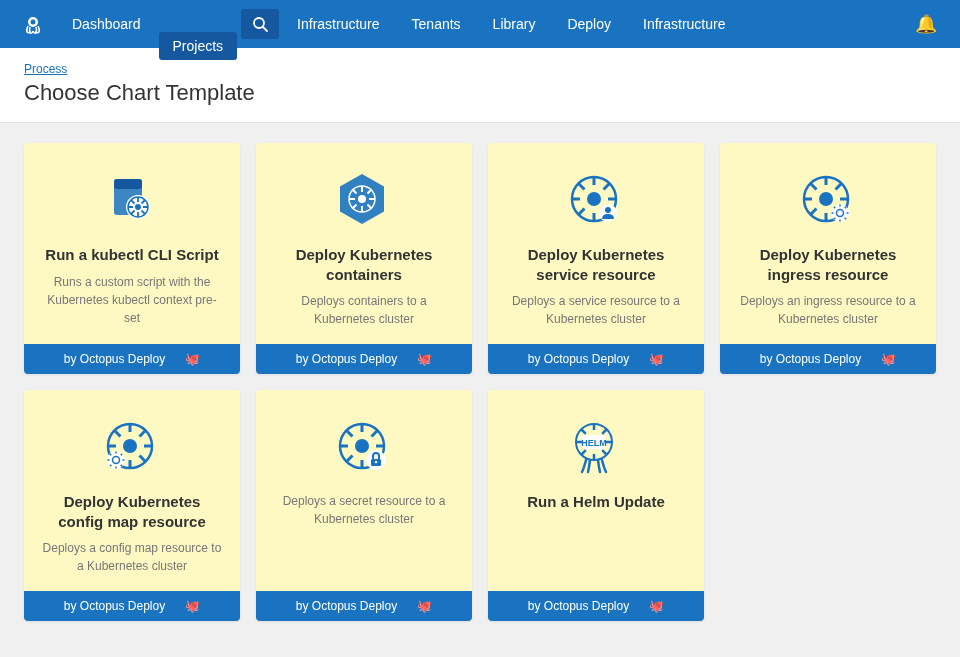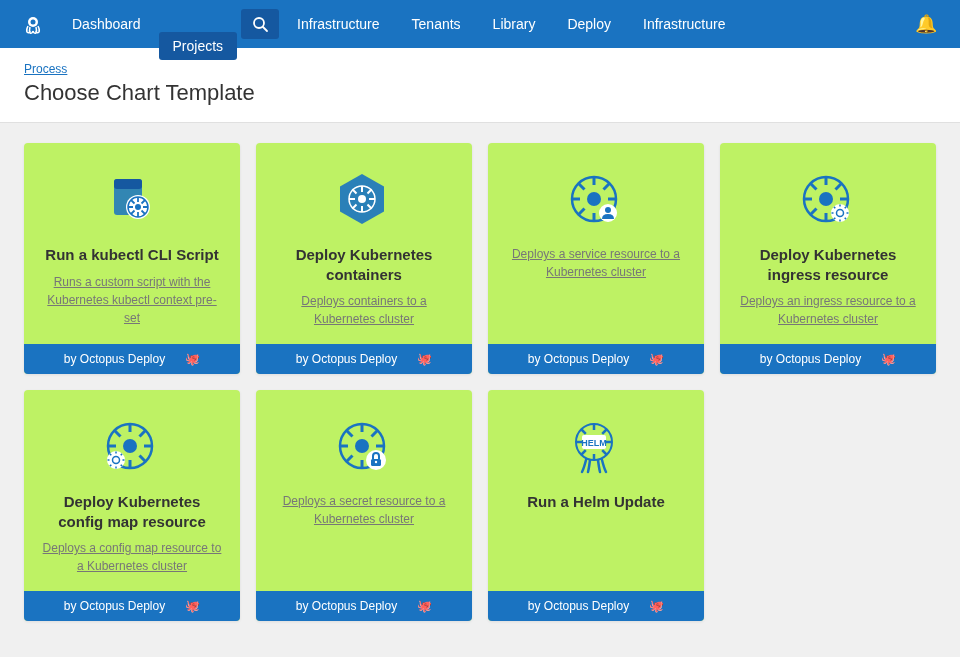--- a/index.html
+++ b/index.html
@@ -73,21 +73,21 @@
       margin-bottom: 16px;
     }
     .cards-grid-bottom {
       display: grid;
       grid-template-columns: repeat(4, 1fr);
       gap: 16px;
     }
 
     
     .card {
-      background: #bef264;
+      background: #fef9c3;
       border-radius: 4px;
       overflow: hidden;
       display: flex;
       flex-direction: column;
       box-shadow: 0 1px 3px rgba(0,0,0,0.08);
     }
     .card-body {
       padding: 24px 16px 16px;
       flex: 1;
       display: flex;
@@ -107,21 +107,20 @@
       font-weight: 600;
       color: #333;
       margin-bottom: 8px;
       line-height: 1.3;
     }
     .card-desc {
       font-size: 12px;
       color: #777;
       line-height: 1.5;
       flex: 1;
-      text-decoration: underline;
     }
     .card-footer {
       background: #1a73c1;
       color: #fff;
       padding: 8px 12px;
       font-size: 12px;
       text-align: center;
       cursor: pointer;
       display: flex;
       align-items: center;
@@ -263,20 +262,21 @@
             <line x1="14.8" y1="14.8" x2="20.5" y2="20.5" stroke="#1a73c1" stroke-width="3"></line>
             <line x1="39.5" y1="39.5" x2="45.2" y2="45.2" stroke="#1a73c1" stroke-width="3"></line>
             <line x1="45.2" y1="14.8" x2="39.5" y2="20.5" stroke="#1a73c1" stroke-width="3"></line>
             <line x1="20.5" y1="39.5" x2="14.8" y2="45.2" stroke="#1a73c1" stroke-width="3"></line>
 
             <circle cx="44" cy="44" r="9" fill="white"></circle>
             <circle cx="44" cy="41" r="3" fill="#1a73c1"></circle>
             <path d="M38 50 Q38 45 44 45 Q50 45 50 50" fill="#1a73c1"></path>
           </svg>
         </div>
+        <div class="card-title">Deploy Kubernetes service resource</div>
         <div class="card-desc">Deploys a service resource to a Kubernetes cluster</div>
       </div>
       <div class="card-footer">
         <span>by Octopus Deploy</span>
         <span>🐙</span>
       </div>
     </div>
 
     <div class="card">
       <div class="card-body">

